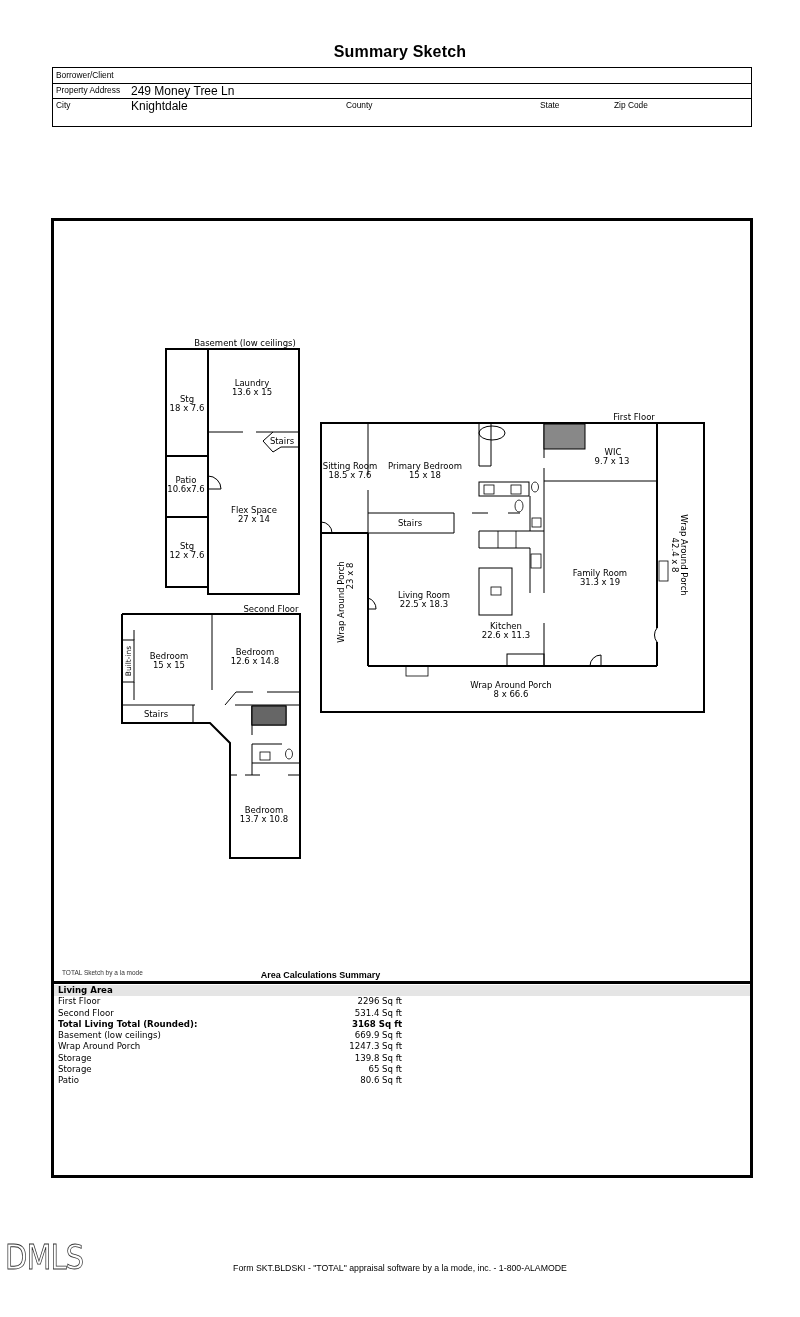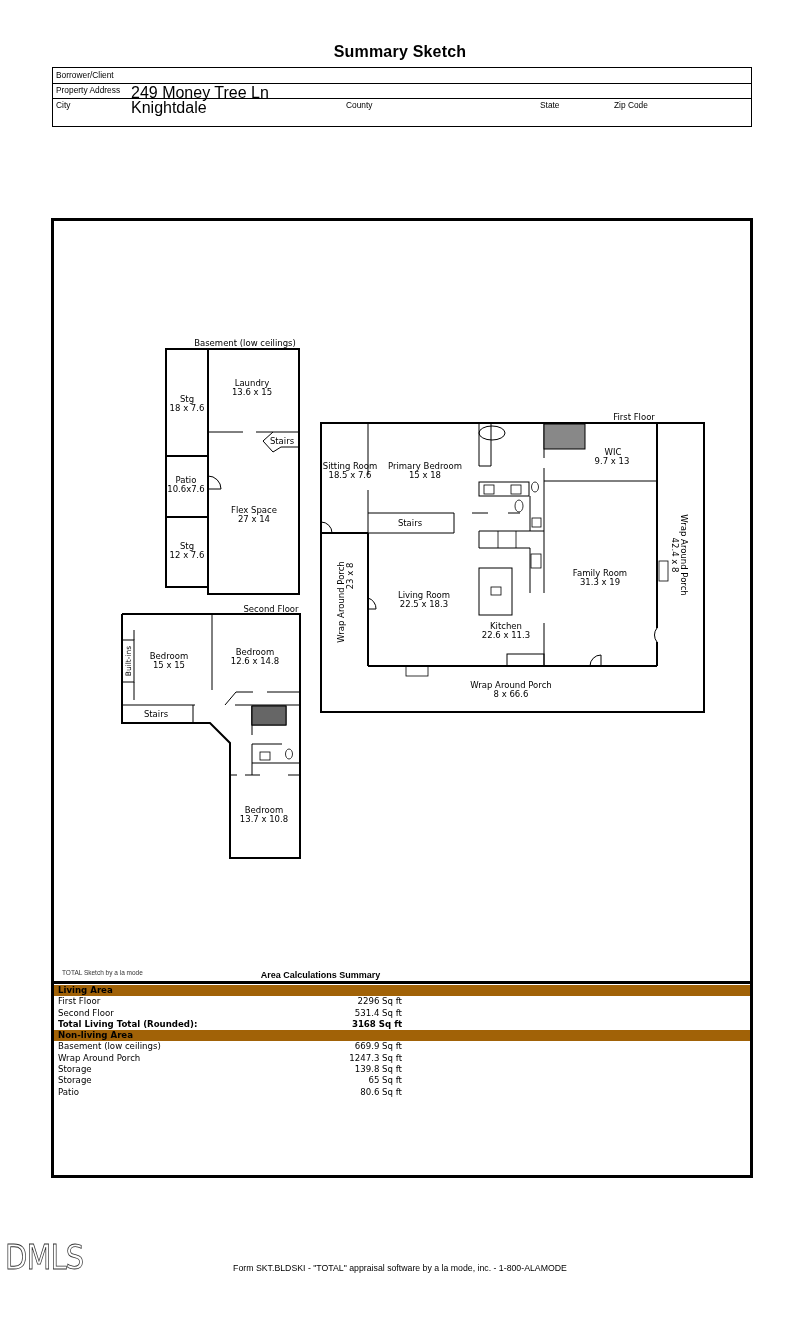--- a/index.html
+++ b/index.html
@@ -3,29 +3,29 @@
 <meta charset="utf-8">
 <style>
   html, body { margin: 0; padding: 0; background: #ffffff; }
   body { width: 800px; height: 1317px; position: relative; overflow: hidden; font-family: "Liberation Sans", sans-serif; color: #000; }
   .title { position: absolute; left: 0; width: 800px; top: 43px; text-align: center; font-weight: bold; font-size: 16px; letter-spacing: 0.2px; }
   .hdr-table { position: absolute; left: 52px; top: 67px; width: 700px; height: 60px; border: 1.5px solid #000; box-sizing: border-box; }
   .hdr-row { position: absolute; left: 0; right: 0; height: 15px; border-bottom: 1px solid #000; font-size: 10px; }
   .hdr-row:last-child { border-bottom: none; }
   .hdr-row span { position: absolute; top: 1px; white-space: nowrap; }
   .hdr-lbl { left: 3px; font-family: "Liberation Sans", sans-serif; font-size: 9.5px; transform: scaleX(0.88); transform-origin: left; }
-  .hdr-val { font-size: 16px; top: 1px !important; }
+  .hdr-val { font-size: 12px; top: 1px !important; }
   .frame { position: absolute; left: 51px; top: 218px; width: 702px; height: 960px; border: 3px solid #000; box-sizing: border-box; }
   .sketch { position: absolute; left: 0; top: 0; }
   .credit { position: absolute; left: 62px; top: 969px; font-size: 6.5px; color: #333; }
   .area-title { position: absolute; left: 0; width: 641px; top: 970px; text-align: center; font-size: 9px; font-weight: bold; }
   .area-divider { position: absolute; left: 53px; top: 981px; width: 698px; height: 3px; background: #000; }
   .area-table { position: absolute; left: 54px; top: 985px; width: 696px; }
   .area-row { position: relative; height: 11.3px; font-size: 8.6px; line-height: 11.3px; font-family: "DejaVu Sans", sans-serif; }
-  .area-row.section { background: #a16207; font-weight: bold; }
+  .area-row.section { background: #e5e5e5; font-weight: bold; }
   .area-row.total { font-weight: bold; }
   .area-row .lbl { position: absolute; left: 4px; }
   .area-row .val { position: absolute; right: 348px; text-align: center; }
   .logo { position: absolute; left: 5px; top: 1237px; font-size: 34px; font-family: "DejaVu Sans", sans-serif; font-weight: 200; letter-spacing: -1px; color: #222; transform: scaleX(0.85); transform-origin: left; -webkit-text-stroke: 0; }
   .logo-inner { font-weight: normal; color: transparent; -webkit-text-stroke: 0.8px #333; }
   .footer { position: absolute; left: 0; width: 800px; top: 1262px; text-align: center; font-size: 9.5px; transform: scaleX(0.92); }
   svg text { font-family: "DejaVu Sans", sans-serif; }
 </style>
 </head>
 <body>
@@ -205,24 +205,20 @@
     <span class="val">2296 Sq ft</span>
   </div>
   <div class="area-row">
     <span class="lbl">Second Floor</span>
     <span class="val">531.4 Sq ft</span>
   </div>
   <div class="area-row total">
     <span class="lbl">Total Living Total (Rounded):</span>
     <span class="val">3168 Sq ft</span>
   </div>
-  <div class="area-row section">
-    <span class="lbl">Non-living Area</span>
-    <span class="val"></span>
-  </div>
   <div class="area-row">
     <span class="lbl">Basement (low ceilings)</span>
     <span class="val">669.9 Sq ft</span>
   </div>
   <div class="area-row">
     <span class="lbl">Wrap Around Porch</span>
     <span class="val">1247.3 Sq ft</span>
   </div>
   <div class="area-row">
     <span class="lbl">Storage</span>

